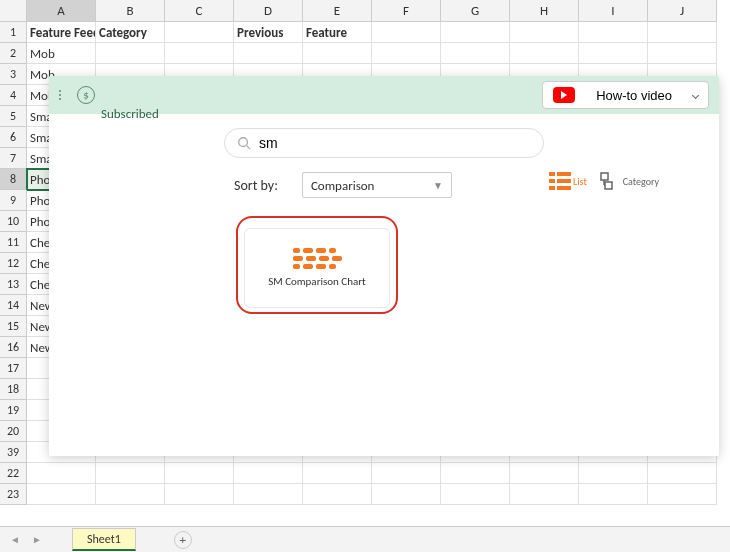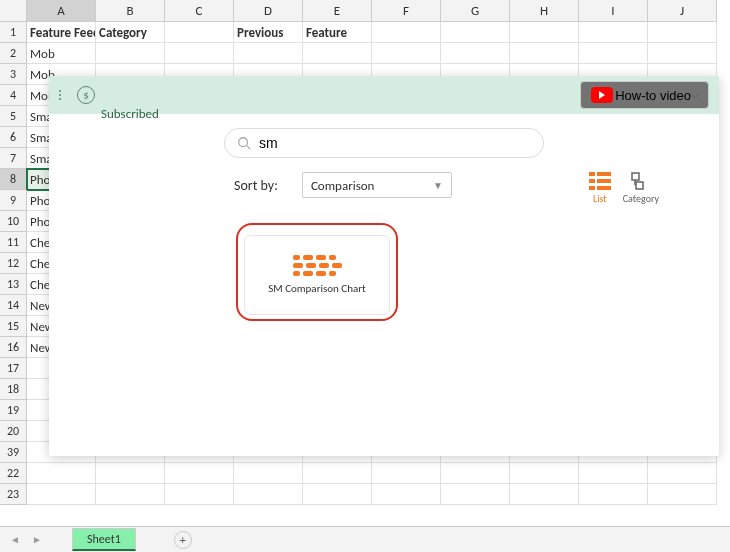--- a/index.html
+++ b/index.html
@@ -16,51 +16,51 @@
   .col-h.sel { background: #d2d2d2; }
   .cell.sel { background: #e8f0e8; outline: 2px solid #217346; outline-offset: -1px; }
   .bold { font-weight: bold; }
   
   .panel { position: absolute; left: 49px; top: 76px; width: 670px; height: 380px; background: #fff; box-shadow: 0 2px 12px rgba(0,0,0,0.2); border-radius: 2px; }
   .panel-header { height: 38px; background: #d5ece0; display: flex; align-items: center; padding: 0 10px; border-radius: 2px 2px 0 0; }
   .drag-handle { width: 10px; display: flex; flex-direction: column; gap: 2px; margin-right: 8px; }
   .drag-handle span { width: 2px; height: 2px; background: #5a8a6f; border-radius: 50%; display: block; }
   .sub-icon { width: 18px; height: 18px; border: 1px solid #5a8a6f; border-radius: 50%; display: flex; align-items: center; justify-content: center; font-size: 11px; color: #5a8a6f; margin-right: 6px; }
   .sub-text { color: #2a6646; font-size: 13px; flex: 1; margin-top: 36px; }
-  .howto-btn { background: #737373; border: 1px solid #ccc; border-radius: 4px; padding: 5px 10px; display: flex; align-items: center; gap: 2px; font-size: 13px; cursor: pointer; }
+  .howto-btn { background: #ffffff; border: 1px solid #ccc; border-radius: 4px; padding: 5px 10px; display: flex; align-items: center; gap: 21px; font-size: 13px; cursor: pointer; }
   .yt { width: 22px; height: 16px; background: #ff0000; border-radius: 4px; position: relative; }
   .yt::after { content: ''; position: absolute; left: 8px; top: 4px; border-left: 6px solid #fff; border-top: 4px solid transparent; border-bottom: 4px solid transparent; }
   
   .search-row { padding: 14px 10px 8px; display: flex; justify-content: center; }
   .search-box { width: 320px; height: 30px; border: 1px solid #ddd; border-radius: 16px; display: flex; align-items: center; padding: 0 12px; gap: 8px; }
   .search-box input { border: none; outline: none; font-size: 14px; flex: 1; }
   .mag { width: 14px; height: 14px; }
   .mag svg { stroke: #aaa; }
   
   .controls-row { display: flex; padding: 6px 10px; align-items: flex-start; }
   .sort-area { display: flex; align-items: center; gap: 24px; margin-left: 175px; }
   .sort-label { font-size: 14px; }
   .sort-select { width: 150px; height: 26px; border: 1px solid #ccc; padding: 0 8px; font-size: 13px; display: flex; align-items: center; justify-content: space-between; background: #fff; border-radius: 2px; }
   .view-toggle { margin-left: auto; display: flex; gap: 12px; margin-right: 50px; }
-  .vt-btn { display: flex; flex-direction: column; align-items: center; gap: 2px; font-size: 10px; cursor: pointer; }
+  .vt-btn { display: flex; flex-direction: row; align-items: center; gap: 2px; font-size: 10px; cursor: pointer; }
   .vt-btn.active { color: #f47721; }
   .vt-icon { width: 22px; height: 18px; }
   
   .results { padding: 12px; display: flex; }
   .chart-card { margin-left: 175px; width: 162px; height: 98px; border: 2px solid #d93025; border-radius: 16px; padding: 10px 6px 4px; }
   .chart-card-inner { width: 100%; height: 100%; border: 1px solid #e6e6e6; border-radius: 6px; display: flex; flex-direction: column; align-items: center; justify-content: center; gap: 6px; }
   .chart-icon { display: flex; flex-direction: column; gap: 3px; }
   .chart-icon-row { display: flex; gap: 3px; }
   .pill { width: 10px; height: 5px; background: #f47721; border-radius: 2px; }
   .pill.sm { width: 7px; }
   .chart-label { font-size: 11px; text-align: center; line-height: 1.2; }
   
   .sheet-tabs { position: absolute; bottom: 0; left: 0; width: 730px; height: 26px; background: #f3f3f3; border-top: 1px solid #ccc; display: flex; align-items: center; padding: 0 8px; gap: 8px; }
   .nav-arr { width: 14px; color: #999; font-size: 10px; text-align: center; cursor: pointer; }
-  .tab { background: #86efac; border: 1px solid #ccc; border-bottom: 2px solid #217346; padding: 3px 14px; font-size: 12px; margin-left: 20px; }
+  .tab { background: #fef9c3; border: 1px solid #ccc; border-bottom: 2px solid #217346; padding: 3px 14px; font-size: 12px; margin-left: 20px; }
   .add-sheet { width: 18px; height: 18px; border: 1px solid #ccc; border-radius: 50%; display: flex; align-items: center; justify-content: center; font-size: 13px; color: #666; margin-left: 30px; cursor: pointer; }
   
   .chev { border: solid #666; border-width: 0 1px 1px 0; display: inline-block; padding: 2px; transform: rotate(45deg); }
 </style>
 </head>
 <body>
 
 <div class="grid">
   <div class="col-headers">
     <div class="corner"></div>

